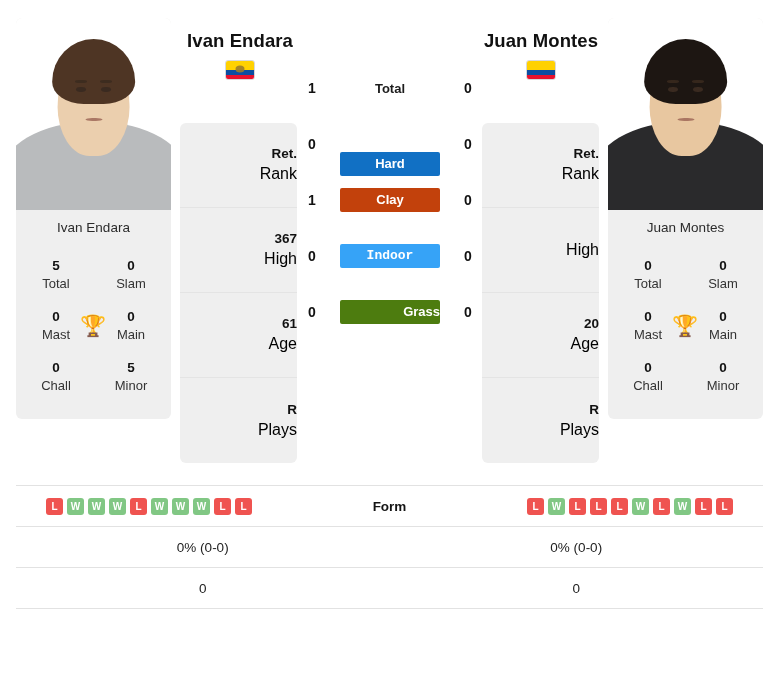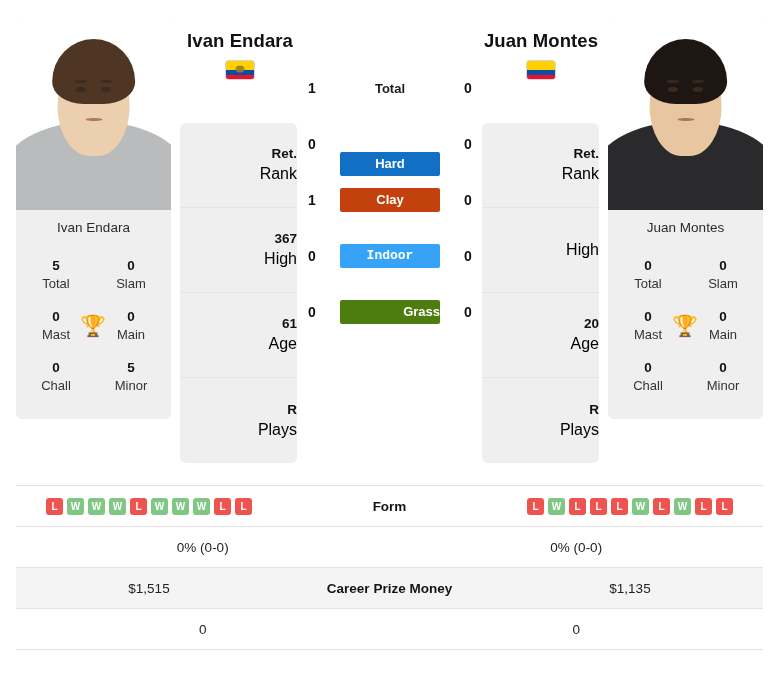--- a/index.html
+++ b/index.html
@@ -516,25 +516,20 @@
           </div>
       </div>
     </div>
 
 
     <div class="trow">
       <div class="tcell">0% (0-0)</div>
       <div class="tcell">0% (0-0)</div>
     </div>
 
-    <div class="trow alt">
-      <div class="tcell">$1,515</div>
-      <div class="tcell mid">Career Prize Money</div>
-      <div class="tcell">$1,135</div>
-    </div>
 
     <div class="trow">
       <div class="tcell">0</div>
       <div class="tcell">0</div>
     </div>
 
   </div>
 </div>
 
 </body></html>

